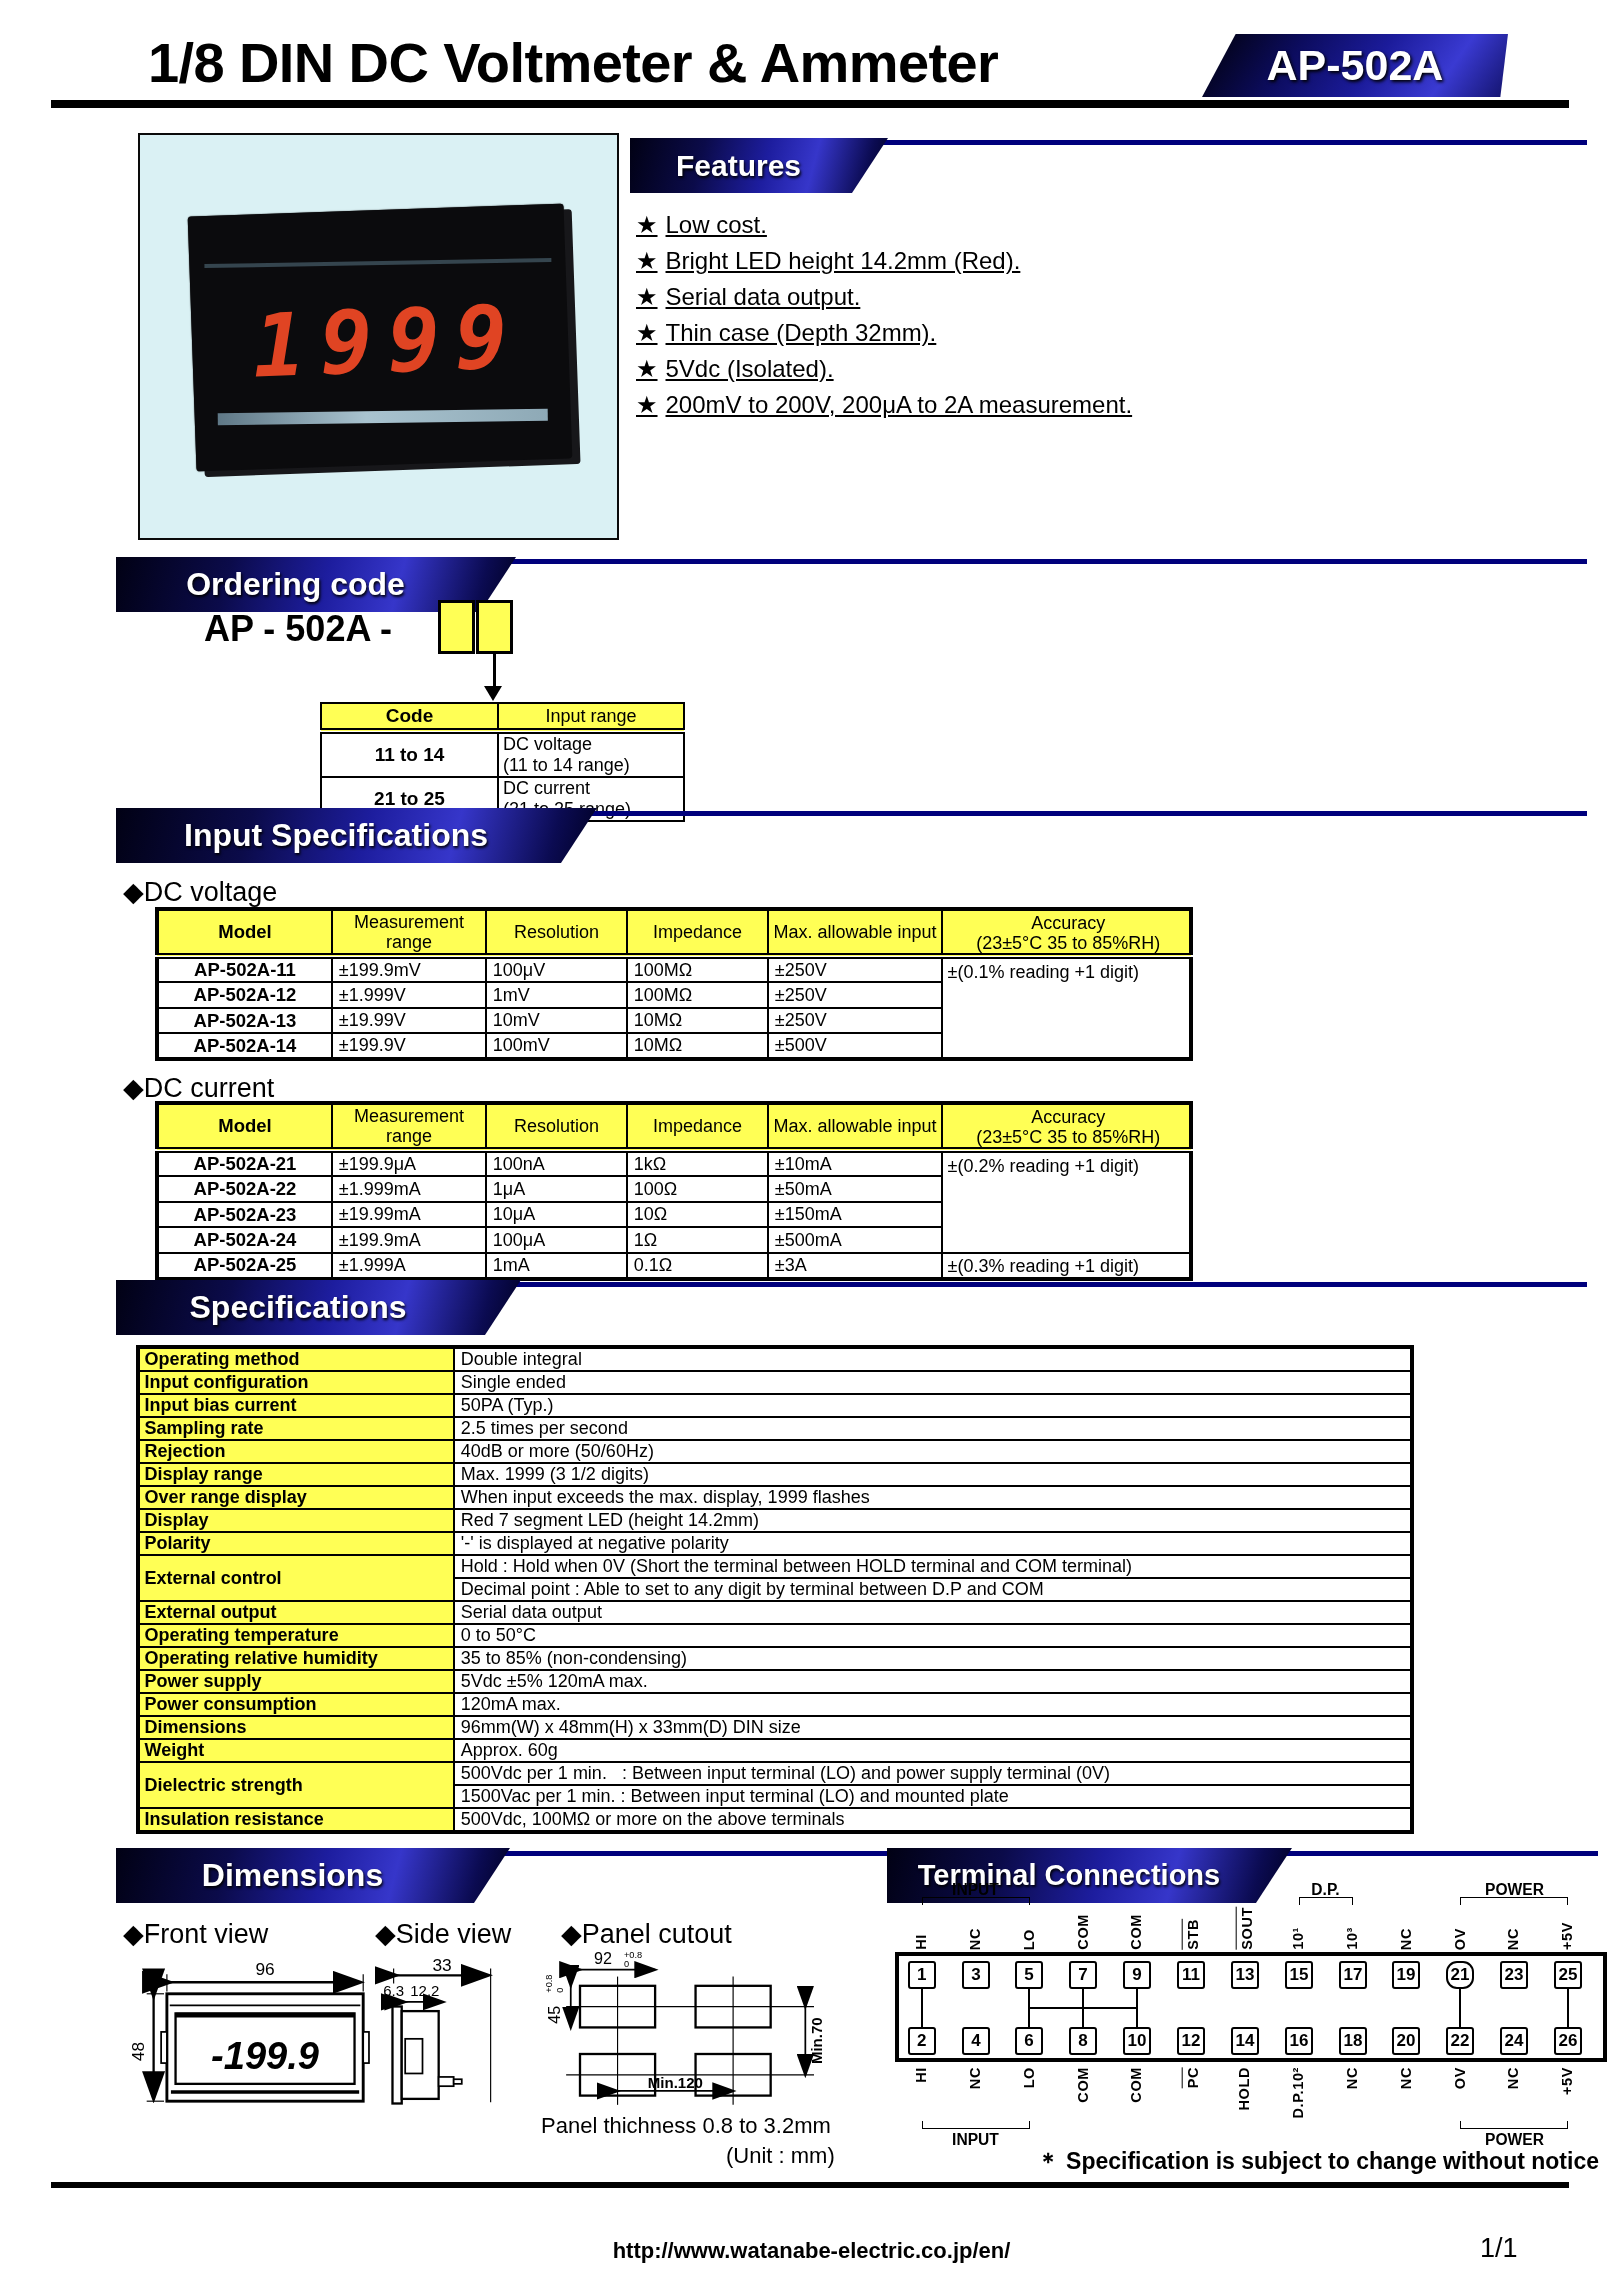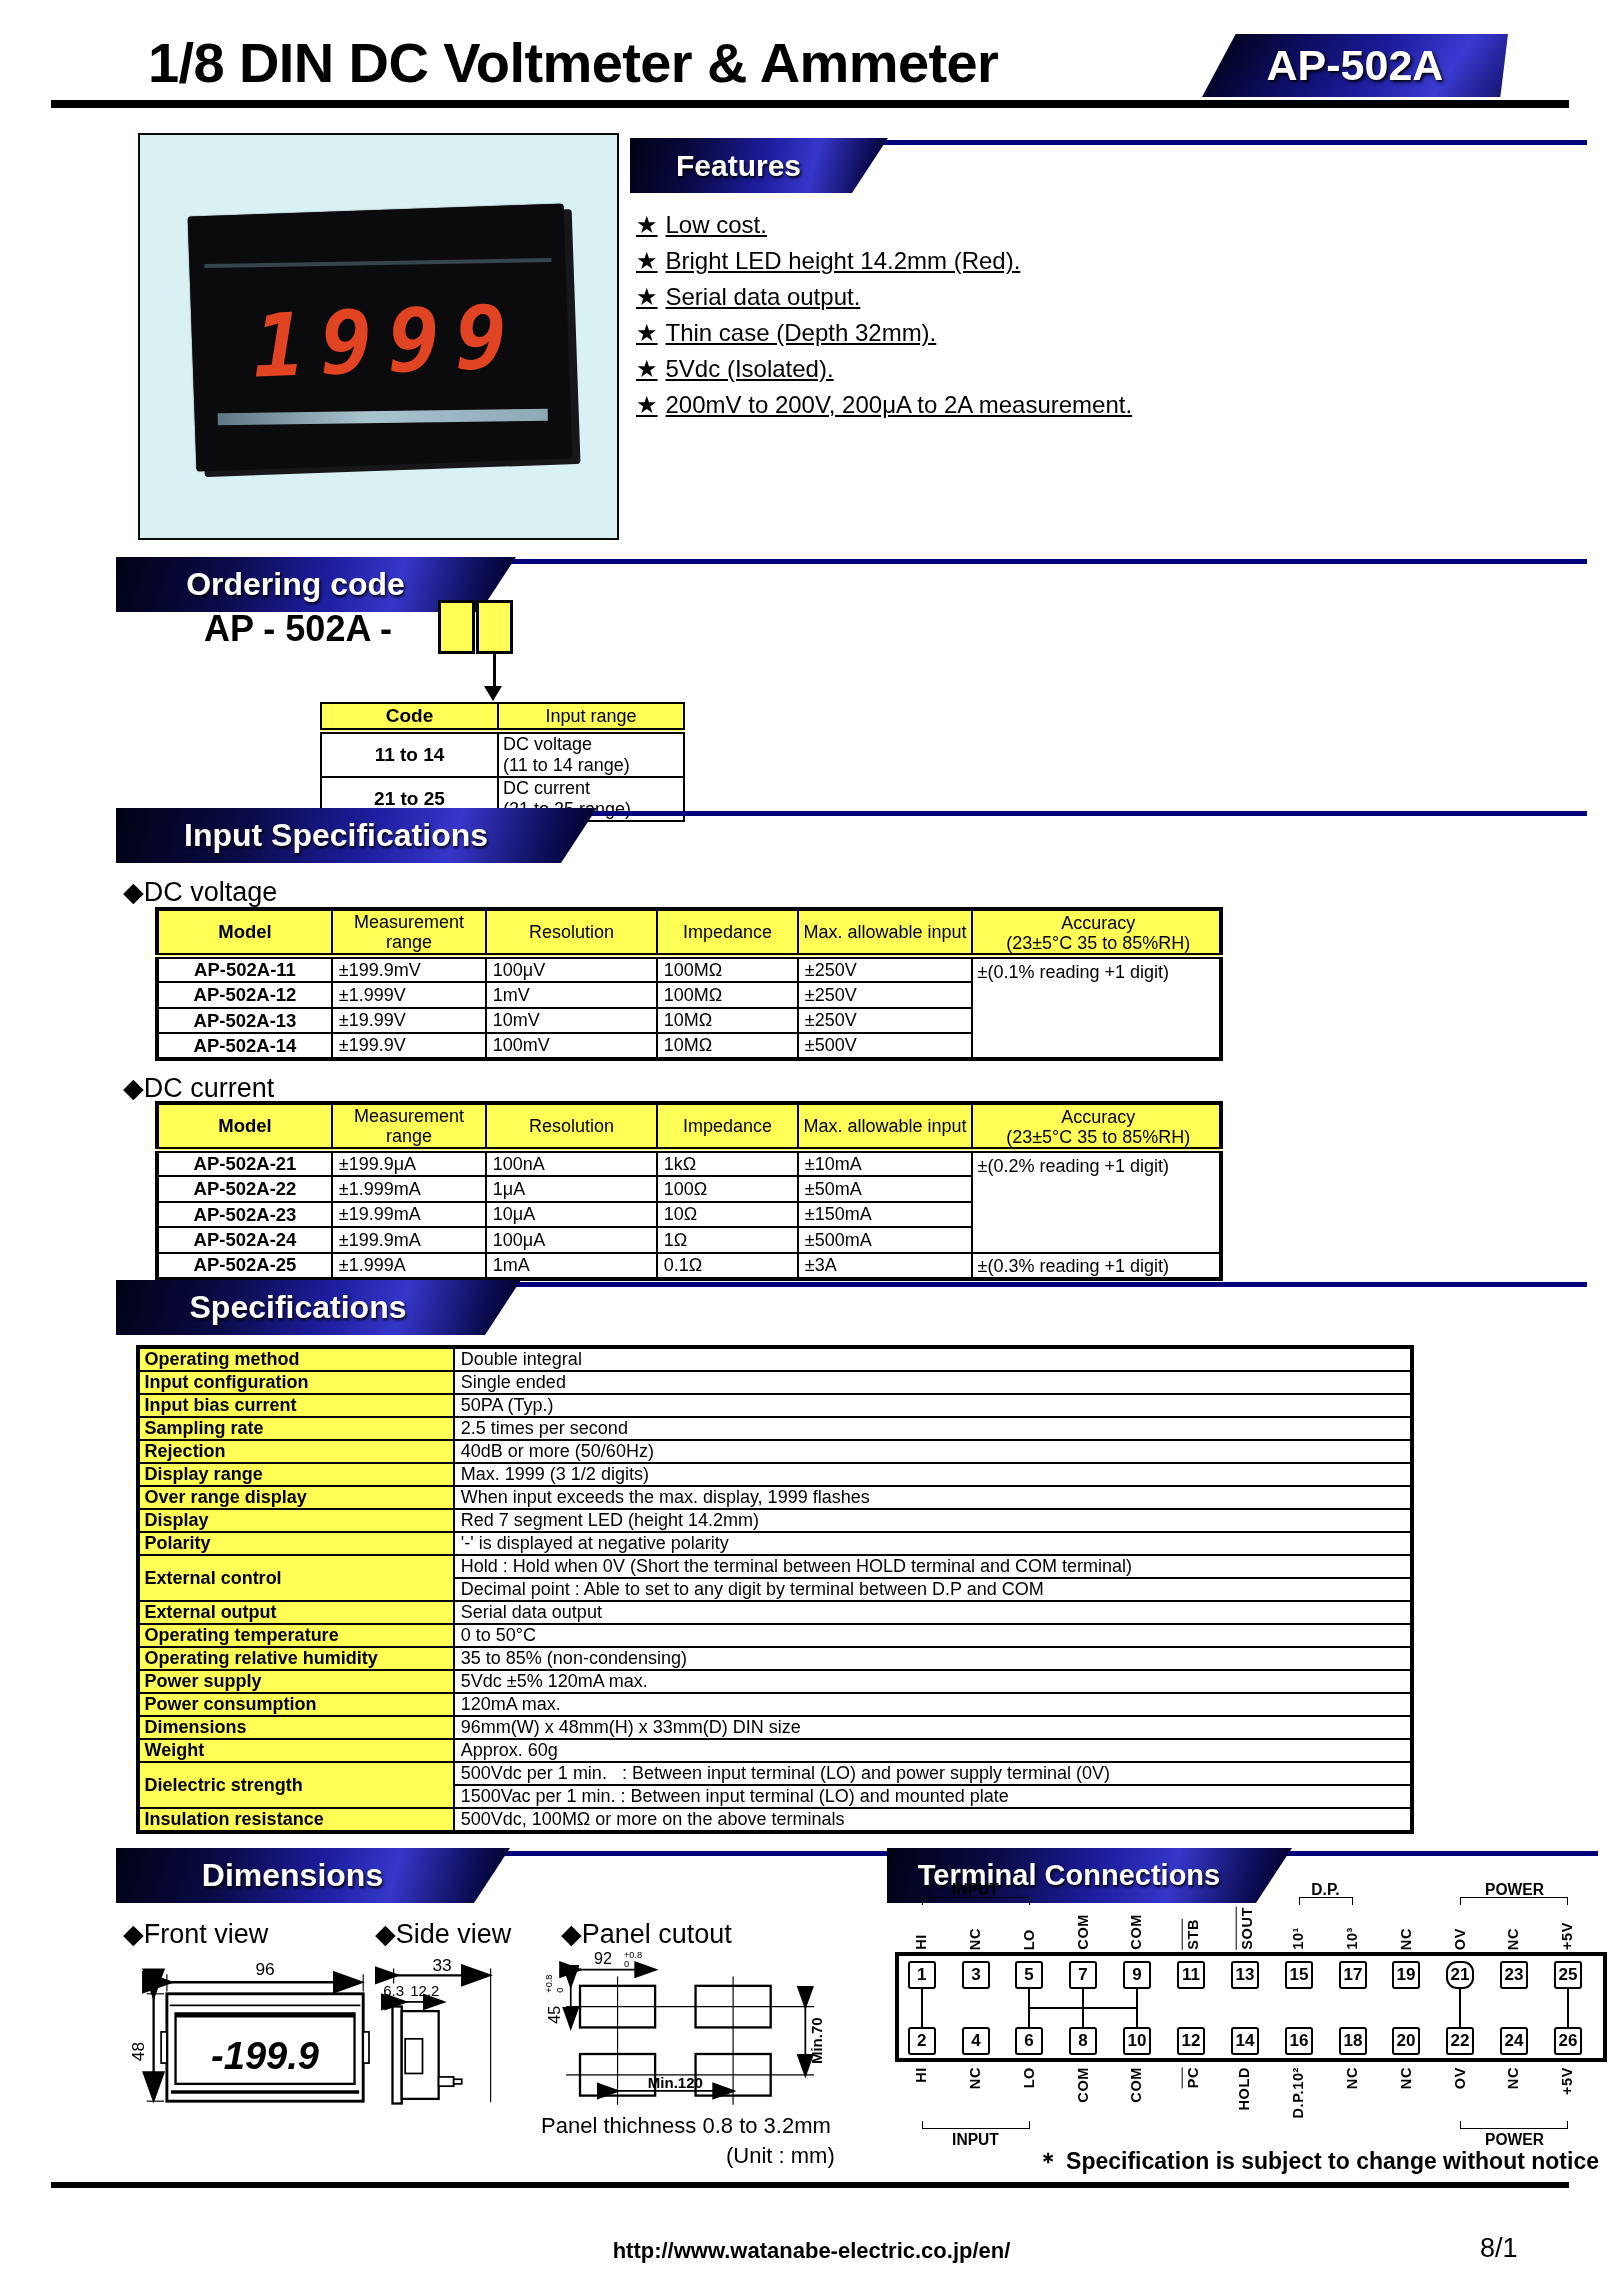--- a/index.html
+++ b/index.html
@@ -60,21 +60,21 @@
   table.ordtab tr.hd td { background:#ffff55; text-align:center; height:28px; border-bottom:6.4px double #000; }
   table.ordtab td.code { width:177px; text-align:center; font-weight:bold; font-size:19px; }
   table.ordtab td.rng  { width:186px; padding-left:4px; line-height:21px; height:44px; }
   
   .subhead { position:absolute; font-size:27px; }
   table.ispec { position:absolute; left:155px; border-collapse:collapse; background:#fff; border:4px solid #000; }
   table.ispec td { border:2.3px solid #000; font-size:18px; }
   table.ispec tr.hd td { background:#ffff55; text-align:center; line-height:20px; height:44px; border-bottom:6.4px double #000; }
   table.ispec td.m { width:175px; text-align:center; font-weight:bold; font-size:18.5px; height:25.5px; }
   table.ispec td.c { padding-left:5.8px; }
-  table.ispec td.w1 { width:154px; } table.ispec td.w2 { width:171px; }
+  table.ispec td.w1 { width:154px; } table.ispec td.w2 { width:141px; }
   table.ispec td.w3 { width:141px; } table.ispec td.w4 { width:174px; }
   table.ispec td.acc { width:249px; vertical-align:top; padding:2.3px 0 0 4.6px; }
   
   table.spectab { position:absolute; left:136px; top:1345px; border-collapse:collapse; background:#fff; border:4px solid #000; }
   table.spectab td { border:2.9px solid #000; font-size:18px; height:23px; }
   table.spectab td.lab { width:316px; background:#ffff55; font-weight:bold; padding-left:4.6px; }
   table.spectab td.val { width:958px; padding-left:5.8px; }
   
   .dimhead { position:absolute; top:1918px; font-size:27px; }
   .small-note { position:absolute; font-size:22px; }
@@ -506,16 +506,16 @@
     <div class="tbrk-bot" style="left:27px; top:240px; width:108px;"></div>
     <div class="tgroup" style="left:15px; top:250px; width:131px;">INPUT</div>
     <div class="tbrk-bot" style="left:565px; top:240px; width:108px;"></div>
     <div class="tgroup" style="left:554px; top:250px; width:131px;">POWER</div>
   </div>
 
   <div class="specnote">＊ Specification is subject to change without notice</div>
 
   <div class="frule"></div>
   <div class="siteurl">http://www.watanabe-electric.co.jp/en/</div>
-  <div class="pageno">8/1</div>
+  <div class="pageno">1/1</div>
 
 </div>
 
 
 </body></html>

